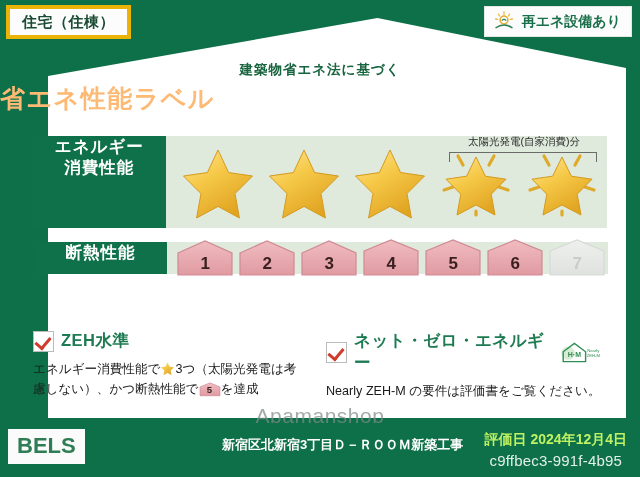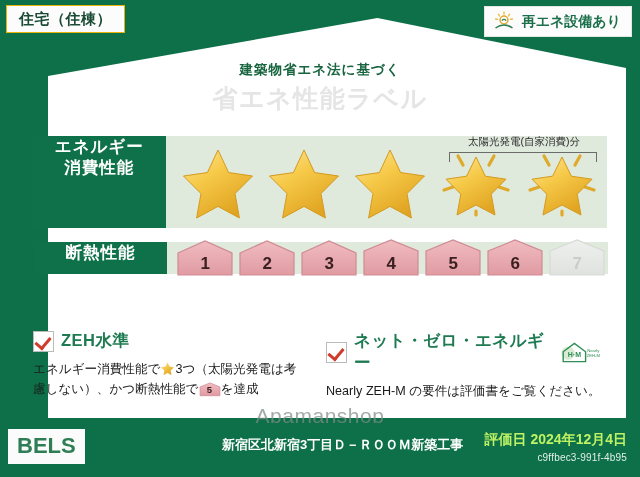--- a/index.html
+++ b/index.html
@@ -14,21 +14,21 @@
   
   .house-body{
     position:absolute;left:48px;top:18px;width:578px;height:400px;
     background:#ffffff;
     clip-path:polygon(0% 14.5%, 57% 0%, 100% 12.5%, 100% 100%, 0% 100%);
   }
 
   
   .cat-tag{
     position:absolute;left:6px;top:5px;
-    background:#fbfcfb;border:1px solid #eab308;
+    background:#fbfcfb;border:4px solid #eab308;
     padding:5px 12px 6px 12px;
     font-size:15px;font-weight:bold;color:#1b4b35;
     letter-spacing:0.5px;line-height:1;
   }
 
   
   .re-badge{
     position:absolute;right:8px;top:6px;
     background:#fbfcfb;border:1px solid #e4e8e5;
     padding:4px 10px 5px 8px;
@@ -36,22 +36,22 @@
     font-size:14px;font-weight:bold;color:#1b6f4a;line-height:1;
   }
   .sun-ic{width:22px;height:20px;flex:0 0 auto;}
 
   
   .sub-head{
     position:absolute;left:0;right:0;top:61px;text-align:center;
     font-size:13.5px;font-weight:bold;color:#17643f;letter-spacing:1px;
   }
   .main-head{
-    position:absolute;left:0;right:0;top:82px;text-align:center;
-    font-size:25px;font-weight:bold;color:#e5e5e5;letter-spacing:1.5px;
+    position:absolute;left:0;right:0;top:82px;text-align:left;
+    font-size:25px;font-weight:bold;color:#fdba74;letter-spacing:1.5px;
   }
 
   
   .row{position:absolute;display:flex;align-items:stretch;}
   .row-label{
     background:#0f7149;color:#ffffff;font-weight:bold;
     display:flex;flex-direction:column;align-items:center;justify-content:flex-start;
     font-size:16.5px;line-height:1.28;letter-spacing:1px;
   }
   .row-field{background:#dfe9dc;position:relative;}
@@ -131,21 +131,21 @@
   .bels .b1{font-size:20px;font-weight:bold;color:#2f7d54;letter-spacing:1px;}
   .bels .b2{font-size:22px;font-weight:bold;color:#2f7d54;letter-spacing:0px;}
   .addr{
     position:absolute;left:222px;top:13px;
     font-size:13px;font-weight:bold;color:#ffffff;letter-spacing:0px;
   }
   .eval{
     position:absolute;right:13px;top:8px;text-align:right;
   }
   .eval .ed{font-size:14px;font-weight:bold;color:#bef264;letter-spacing:0px;}
-  .eval .uid{font-size:10px;color:#e2efe8;margin-top:3px;letter-spacing:0.2px;}
+  .eval .uid{font-size:15px;color:#e2efe8;margin-top:3px;letter-spacing:0.2px;text-align:center;}
 </style>
 </head>
 <body>
 
 <div class="stage">
 
   <div class="house-body"></div>
 
   <div class="cat-tag">住宅（住棟）</div>
 

